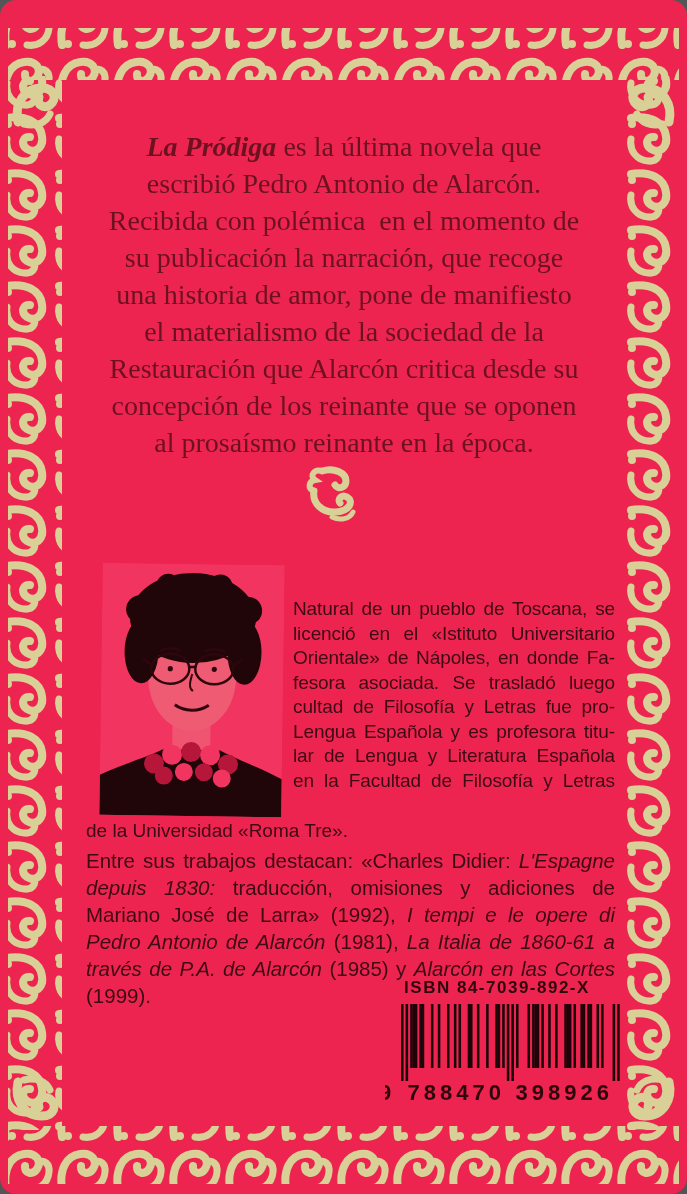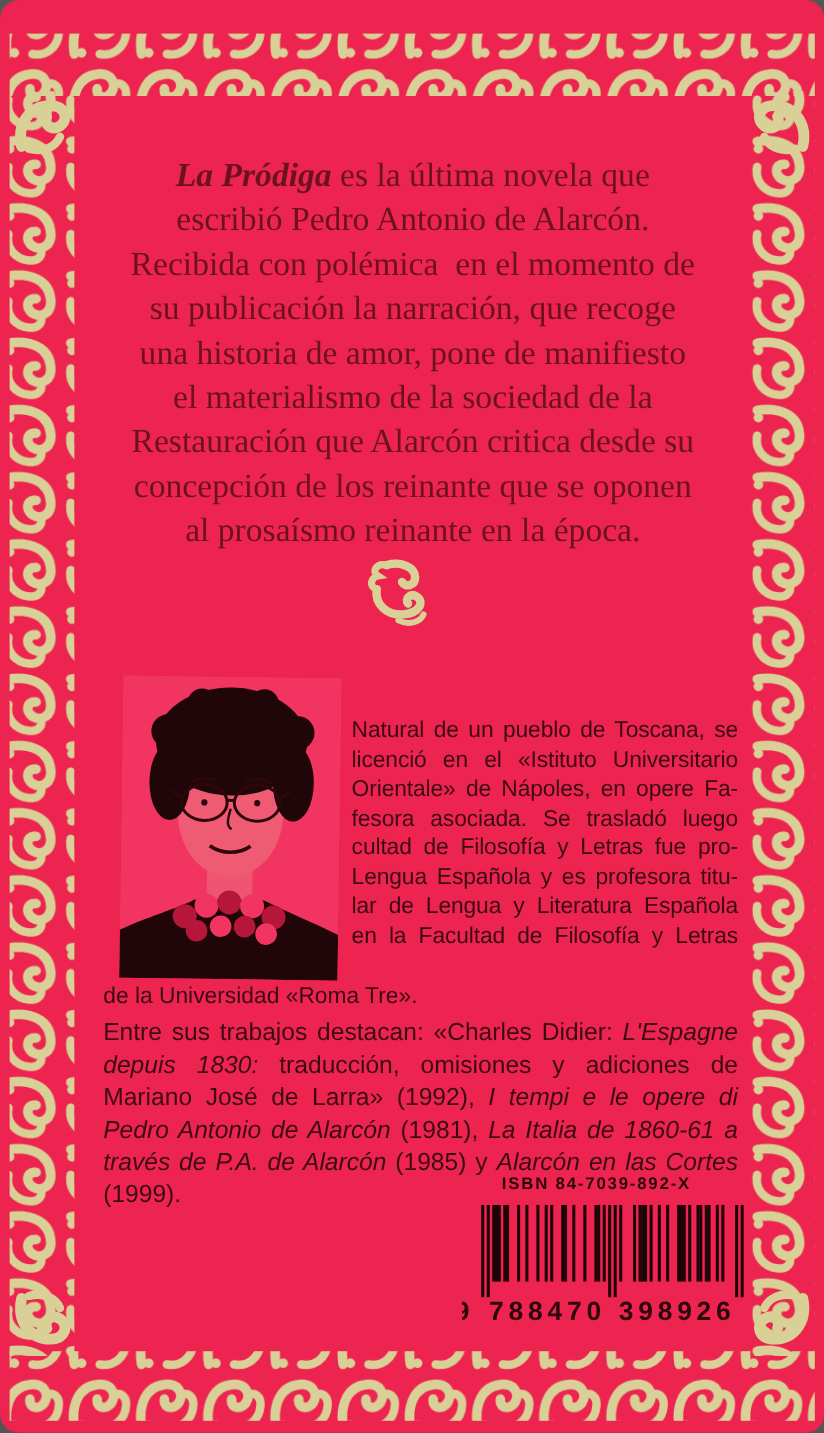--- a/index.html
+++ b/index.html
@@ -46,21 +46,21 @@
     position:absolute; left:86px; top:820px; font-size:19px; color:var(--ink-sans);
   }
   .works{
     position:absolute; left:86px; top:847px; width:529px;
     font-size:20.5px; line-height:27px; text-align:justify; color:var(--ink-sans);
   }
   .works .it{font-style:italic;}
 
   .isbn{
     position:absolute; left:377px; top:978px; width:240px; text-align:center;
-    font-size:14px; font-weight:bold; letter-spacing:1.5px; color:var(--ink-dark);
+    font-size:17px; font-weight:bold; letter-spacing:1.5px; color:var(--ink-dark);
   }
   .barcode{position:absolute; left:385px; top:1004px;}
   .barcode text{font-family:"Liberation Sans", sans-serif; font-weight:bold;}
 </style>
 </head>
 <body>
 
 <div class="cover">
 
   <svg class="border-svg" width="687" height="1194" viewBox="0 0 687 1194">
@@ -158,21 +158,21 @@
       <circle cx="64" cy="212" r="9" style="fill:var(--photo-accent)"></circle>
       <circle cx="84" cy="208" r="9" style="fill:var(--photo-bg)"></circle>
       <circle cx="104" cy="208" r="9" style="fill:var(--photo-accent)"></circle>
       <circle cx="122" cy="214" r="9" style="fill:var(--photo-bg)"></circle>
     </g>
   </svg>
 
   <div class="bio">
       <div>Natural de un pueblo de Toscana, se</div>
       <div>licenció en el «Istituto Universitario</div>
-      <div>Orientale» de Nápoles, en opere Fa-</div>
+      <div>Orientale» de Nápoles, en donde Fa-</div>
       <div>fesora asociada. Se trasladó luego</div>
       <div>cultad de Filosofía y Letras fue pro-</div>
       <div>Lengua Española y es profesora titu-</div>
       <div>lar de Lengua y Literatura Española</div>
       <div>en la Facultad de Filosofía y Letras</div>
     </div>
 
   <div class="bio-cont">de la Universidad «Roma Tre».</div>
 
   <div class="works"><span>Entre sus trabajos destacan: «Charles Didier: </span><span class="it">L'Espagne depuis 1830:</span><span> traducción, omisiones y adiciones de Mariano José de Larra» (1992), </span><span class="it">I tempi e le opere di Pedro Antonio de Alarcón</span><span> (1981), </span><span class="it">La Italia de 1860-61 a través de P.A. de Alarcón</span><span> (1985) y </span><span class="it">Alarcón en las Cortes</span><span> (1999).</span></div>

